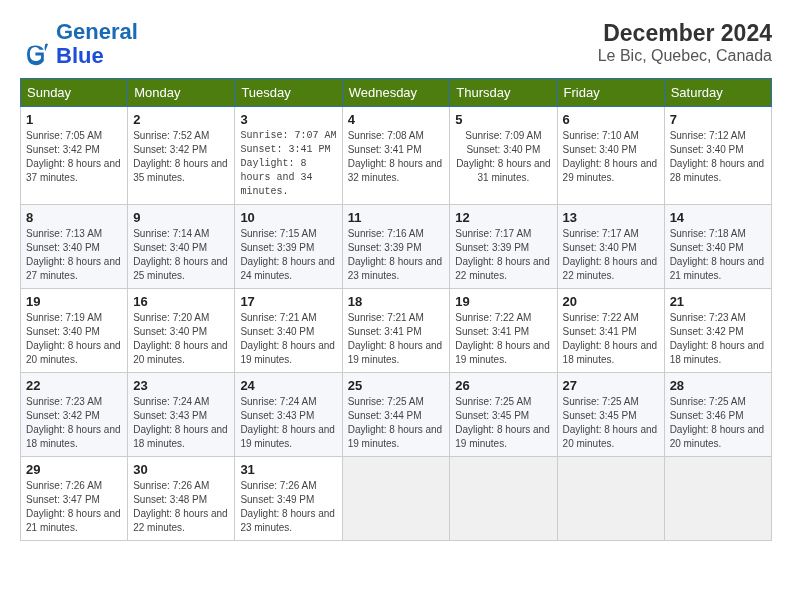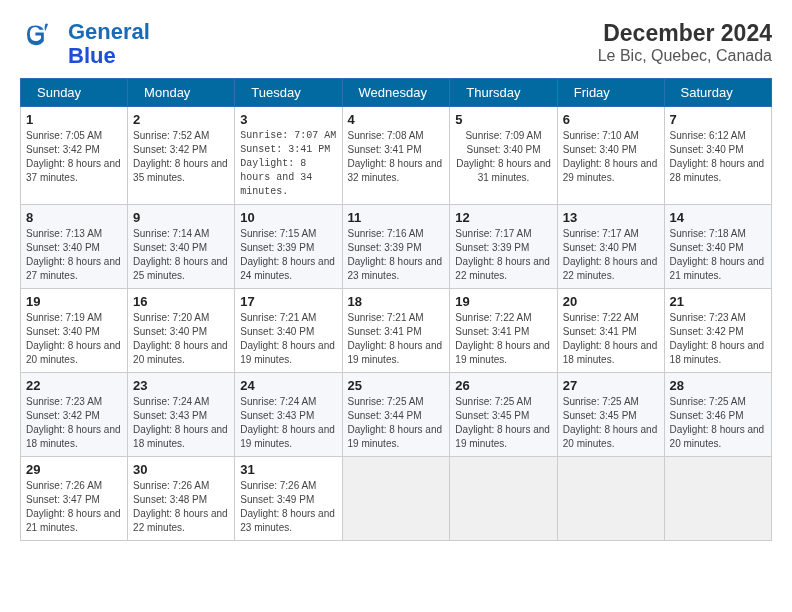--- a/index.html
+++ b/index.html
@@ -11,22 +11,22 @@
       padding: 20px;
     }
     .header-area {
       display: flex;
       justify-content: space-between;
       align-items: flex-start;
       margin-bottom: 10px;
     }
     .logo {
       display: flex;
-      align-items: flex-start;
-      gap: 20px;
+      align-items: flex-end;
+      gap: 8px;
     }
     .logo-text {
       font-size: 22px;
       font-weight: bold;
       color: #333;
       line-height: 1.1;
     }
     .logo-text span {
       color: #1a6ab5;
     }
@@ -45,24 +45,24 @@
     .calendar-subtitle {
       font-size: 16px;
       color: #555;
     }
     table {
       width: 100%;
       border-collapse: collapse;
       font-size: 11px;
     }
     thead tr th {
-      background-color: #0369a1;
+      background-color: #4d7c0f;
       color: #fff;
       text-align: left;
-      padding: 6px 16px;
+      padding: 6px 6px;
       font-size: 13px;
       font-weight: normal;
       border: 1px solid #2a6db5;
     }
     tbody tr td {
       border: 1px solid #ccc;
       vertical-align: top;
       padding: 5px 5px;
       height: 80px;
       width: 108px;
@@ -152,21 +152,21 @@
 Daylight: 8 hours and 31 minutes.</div>
         </td>
         <td>
           <span class="day-number">6</span>
           <div class="day-info" style="white-space: pre-line;">Sunrise: 7:10 AM
 Sunset: 3:40 PM
 Daylight: 8 hours and 29 minutes.</div>
         </td>
         <td>
           <span class="day-number">7</span>
-          <div class="day-info" style="white-space: pre-line;">Sunrise: 6:12 AM
+          <div class="day-info" style="white-space: pre-line;">Sunrise: 7:12 AM
 Sunset: 3:40 PM
 Daylight: 8 hours and 28 minutes.</div>
         </td>
       </tr>
       <tr>
         <td>
           <span class="day-number">8</span>
           <div class="day-info" style="white-space: pre-line;">Sunrise: 7:13 AM
 Sunset: 3:40 PM
 Daylight: 8 hours and 27 minutes.</div>

